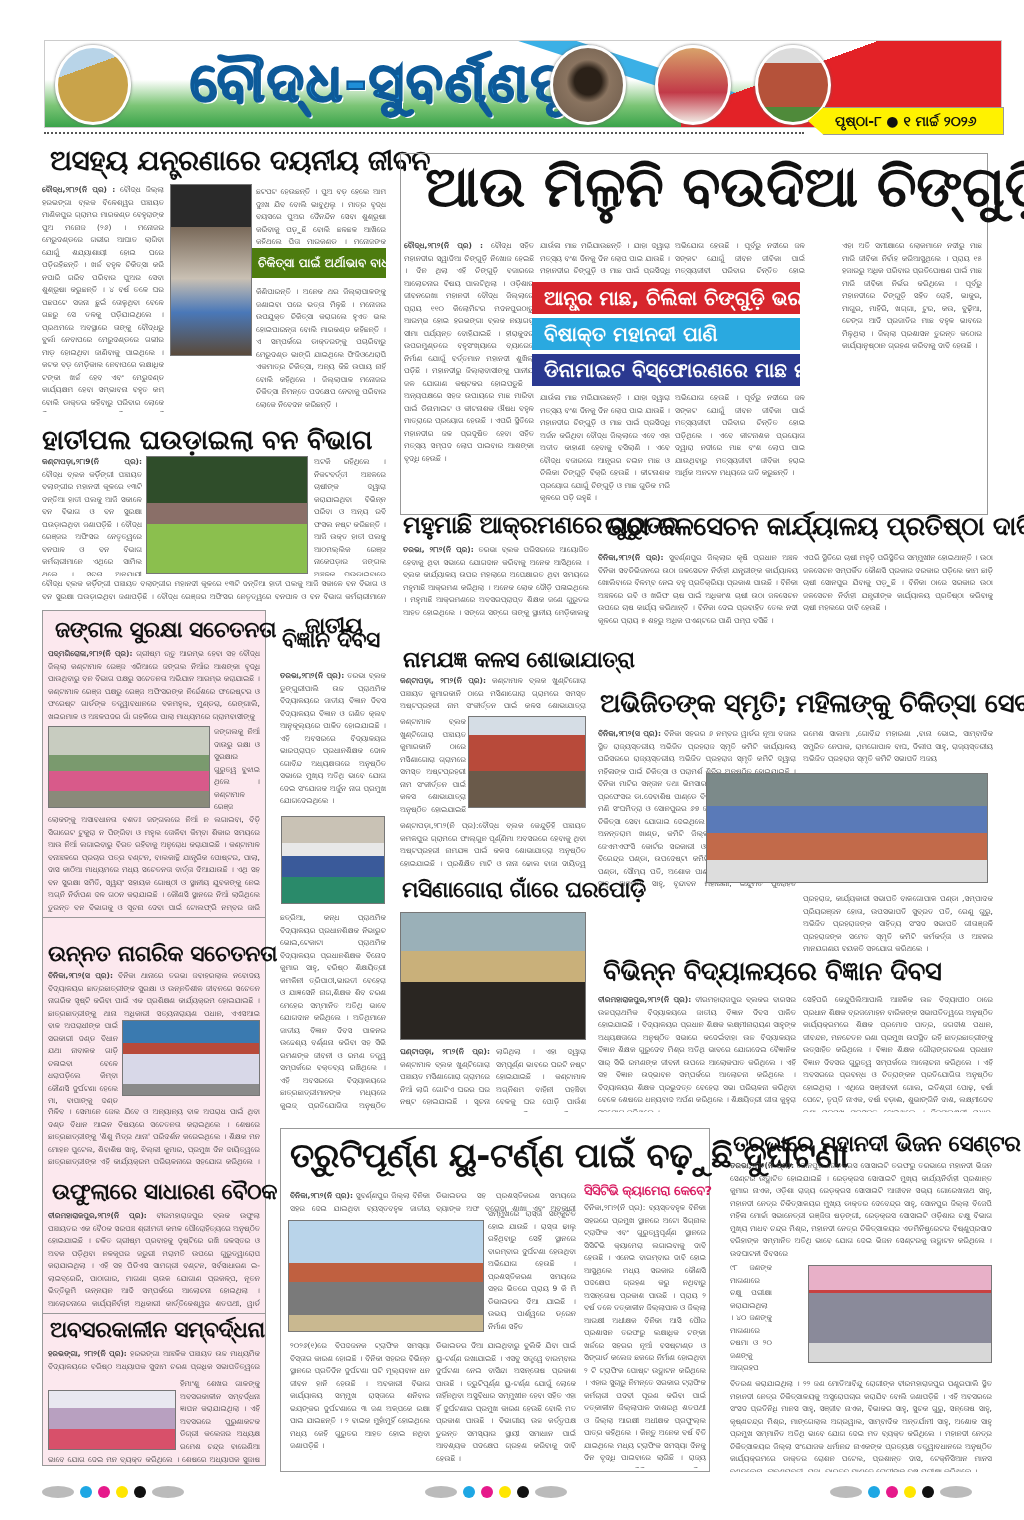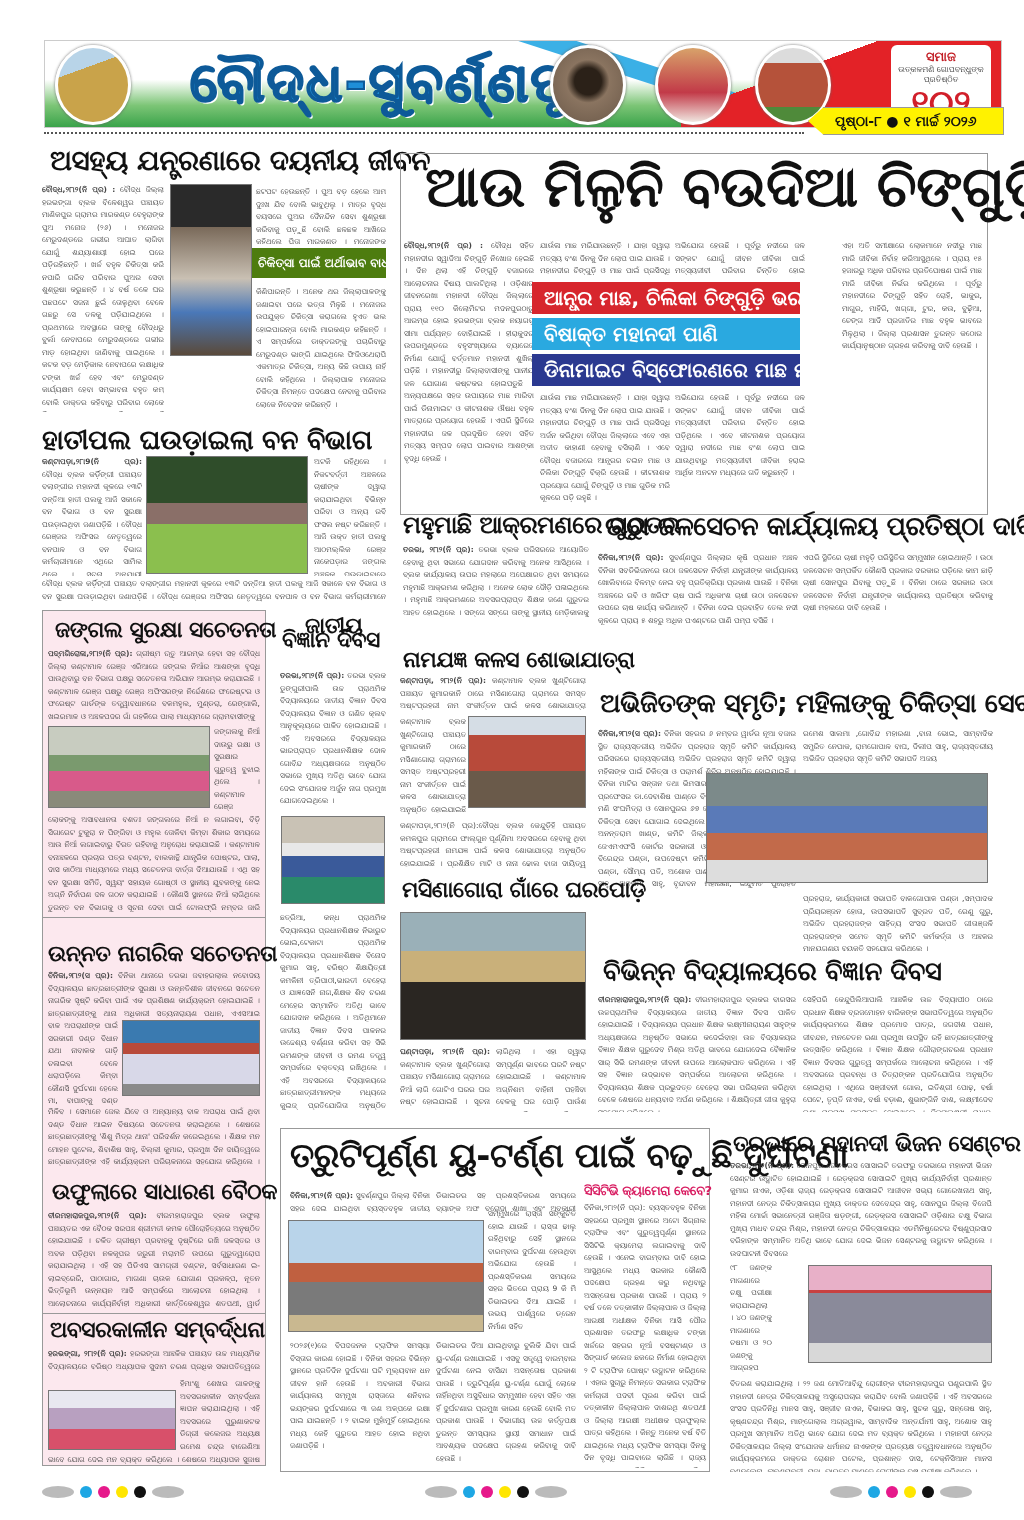--- a/index.html
+++ b/index.html
@@ -34,26 +34,20 @@
 <body>
 
 <div class="abs banner">
   <div class="stripe-blue"></div>
   <div class="stripe-red"></div>
   <div class="circle c1"></div>
   <div class="title">ବୌଦ୍ଧ-ସୁବର୍ଣ୍ଣପୁର</div>
   <div class="circle c2"></div>
   <div class="circle c3"></div>
   <div class="circle c4"></div>
-  <div class="logo">
-    <div class="l1">ସମାଜ</div>
-    <div class="l3">ଉତ୍କଳମଣି ଗୋପବନ୍ଧୁଙ୍କ ପ୍ରତିଷ୍ଠିତ</div>
-    <div class="l2">୧୦୨</div>
-    <div class="l3">୧୯୧୯-୨୦୨୫</div>
-  </div>
 </div>
 <div class="abs pagetag">ପୃଷ୍ଠା-୮ ● ୧ ମାର୍ଚ୍ଚ ୨୦୨୬</div>
 <div class="abs dotline"></div>
 
 <div class="abs hl" style="left:50px;top:146px;font-size:28px">ଅସହ୍ୟ ଯନ୍ତ୍ରଣାରେ ଦୟନୀୟ ଜୀବନ</div>
 <div class="abs txt" style="left:42px;top:184px;width:122px;height:228px">
   <b>ବୌଦ୍ଧ,୨୮ା୨(ନି ପ୍ର) :</b>
   <span>ବୌଦ୍ଧ ଜିଲ୍ଲା ହରଭଙ୍ଗା ବ୍ଲକ ବିଳେଶ୍ୱର ପଞ୍ଚାୟତ ମାଣିକପୁର ଗ୍ରାମର ମାରକଣ୍ଡ ବେହୁରାଙ୍କ ପୁଅ ମନୋଜ (୨୬) । ମନୋଜର ମେରୁଦଣ୍ଡରେ ଗଭୀର ଆଘାତ ଲାଗିବା ଯୋଗୁଁ ଶଯ୍ୟାଶାୟୀ ହୋଇ ଘରେ ପଡ଼ିରହିଛନ୍ତି । ଖର୍ଚ୍ଚ ବହୁଳ ଚିକିତ୍ସା କରି ନପାରି ଗରିବ ପରିବାର ପୁଅର ସେବା ଶୁଶ୍ରୂଷା କରୁଛନ୍ତି । ୪ ବର୍ଷ ତଳେ ଘର ପଛପଟେ ସଜନା ଛୁଇଁ ତୋଳୁଥିବା ବେଳେ ଗଛରୁ ସେ ତଳକୁ ପଡ଼ିଯାଇଥିଲେ । ପ୍ରଥମରେ ଅବସ୍ଥାରେ ତାଙ୍କୁ ବୌଦ୍ଧରୁ ବୁର୍ଲା ନେବାପରେ ମେରୁଦଣ୍ଡରେ ଗଭୀର ମାଡ଼ ହୋଇଥିବା ଜାଣିବାକୁ ପାଇଥିଲେ । କଟକ ବଡ଼ ମେଡ଼ିକାଲ ନେବାପରେ ଲକ୍ଷାଧିକ ଟଙ୍କା ଖର୍ଚ୍ଚ ହେବ ଏବଂ ମେରୁଦଣ୍ଡ କାର୍ଯ୍ୟକ୍ଷମ ହେବା ସମ୍ଭାବନା ବହୁତ କମ୍ ବୋଲି ଡାକ୍ତର କହିବାରୁ ପରିବାର ଲୋକେ ନିରୁପାୟ ହୋଇ ଘରକୁ ଆସିଥିଲେ । ସେହି ଦିନ ଠାରୁ ମନୋଜ ଘରେ ଯନ୍ତ୍ରଣାରେ</span>
 </div>
 <div class="abs photo" style="left:170px;top:184px;width:82px;height:172px;background:linear-gradient(180deg,#2a2a2a 0 25%,#7a6a5a 25%,#c9c0b3 55%,#4a78b8 75%,#5a4a3a)"></div>

